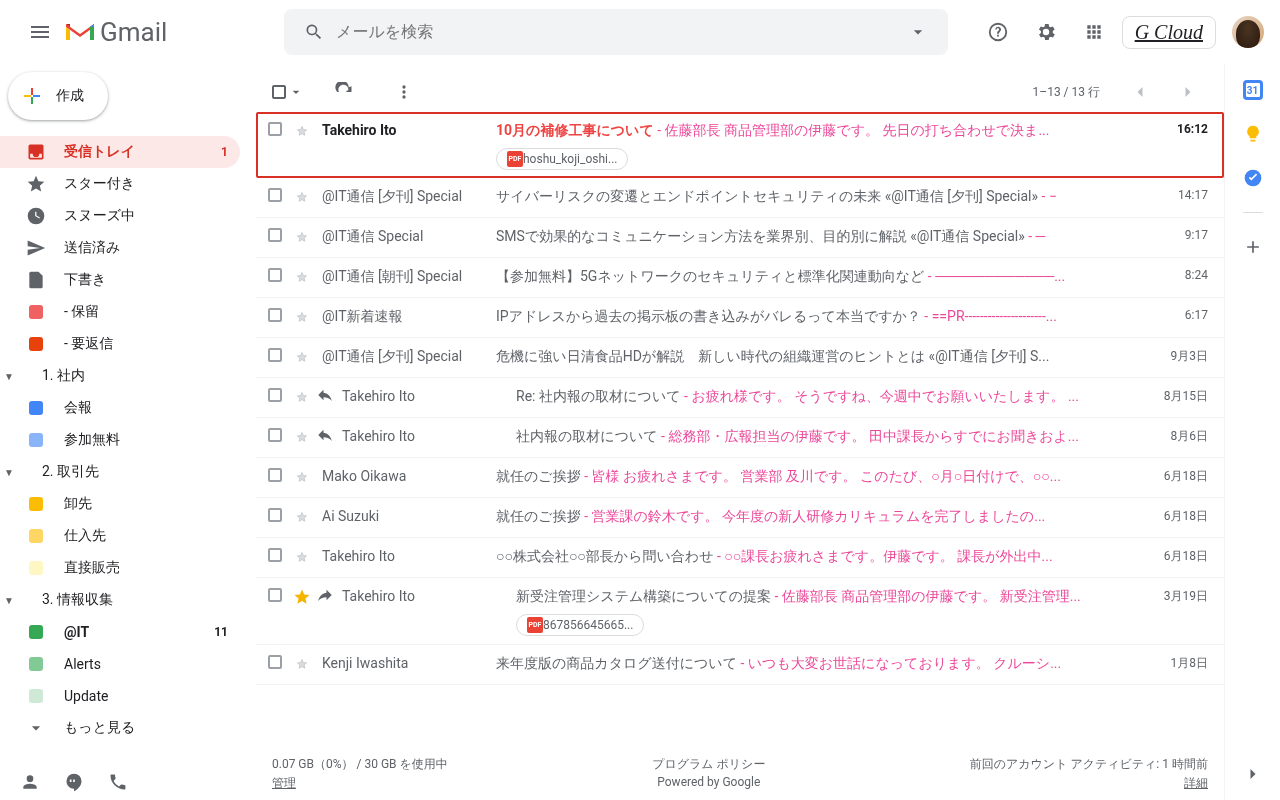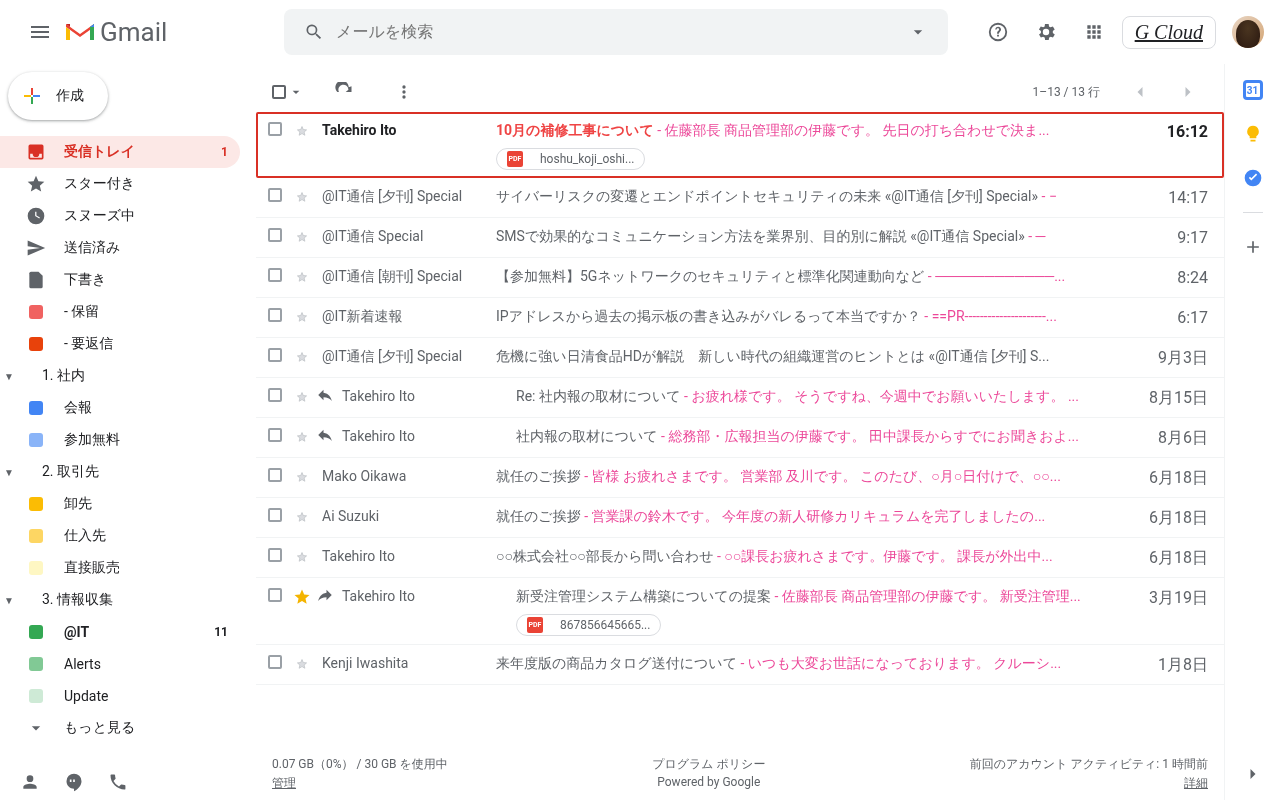--- a/index.html
+++ b/index.html
@@ -43,23 +43,23 @@
 .mail-star { width: 28px; padding-top: 2px; color: #dadce0; display: flex; justify-content: center; }
 .mail-star.starred { color: #f4b400; }
 .mail-reply-icon { width: 20px; color: #5f6368; display: flex; align-items: center; }
 .mail-sender { width: 180px; font-weight: 400; color: #5f6368; padding-top: 2px; padding-left: 6px; white-space: nowrap; overflow: hidden; }
 .mail-row.unread .mail-sender { font-weight: 700; color: #202124; }
 .mail-body { flex: 1; padding-top: 2px; overflow: hidden; }
 .mail-line { white-space: nowrap; overflow: hidden; text-overflow: ellipsis; }
 .mail-subject { color: #5f6368; }
 .mail-row.unread .mail-subject { font-weight: 700; color: #ef4444; }
 .mail-snippet { color: #ec4899; }
-.mail-time { width: 60px; text-align: right; color: #5f6368; font-size: 16px; padding-top: 2px; }
+.mail-time { width: 60px; text-align: right; color: #5f6368; font-size: 12px; padding-top: 2px; }
 .mail-row.unread .mail-time { font-weight: 700; color: #202124; }
-.attachment-chip { display: inline-flex; align-items: center; gap: 17px; border: 1px solid #dadce0; border-radius: 12px; padding: 2px 10px; margin-top: 8px; font-size: 12px; color: #5f6368; }
+.attachment-chip { display: inline-flex; align-items: center; gap: 0; border: 1px solid #dadce0; border-radius: 12px; padding: 2px 10px; margin-top: 8px; font-size: 12px; color: #5f6368; }
 .pdf-badge { width: 16px; height: 16px; background: #ea4335; border-radius: 2px; color: #fff; font-size: 7px; font-weight: 700; display: flex; align-items: center; justify-content: center; }
 .footer { padding: 8px 16px; font-size: 12px; color: #5f6368; display: flex; justify-content: space-between; }
 .footer-col { display: flex; flex-direction: column; gap: 2px; }
 .footer-col.center { align-items: center; }
 .footer-col.right { align-items: flex-end; }
 .right-rail { width: 56px; border-left: 1px solid #f1f3f4; display: flex; flex-direction: column; align-items: center; padding-top: 16px; gap: 24px; }
 .rail-icon { width: 20px; height: 20px; border-radius: 4px; }
 .bottom-icons { position: absolute; bottom: 8px; left: 20px; display: flex; gap: 24px; color: #5f6368; }
 .checkbox-empty { width: 14px; height: 14px; border: 2px solid #5f6368; border-radius: 2px; display: inline-block; }
 .checkbox-empty.light { border-color: #9aa0a6; }

